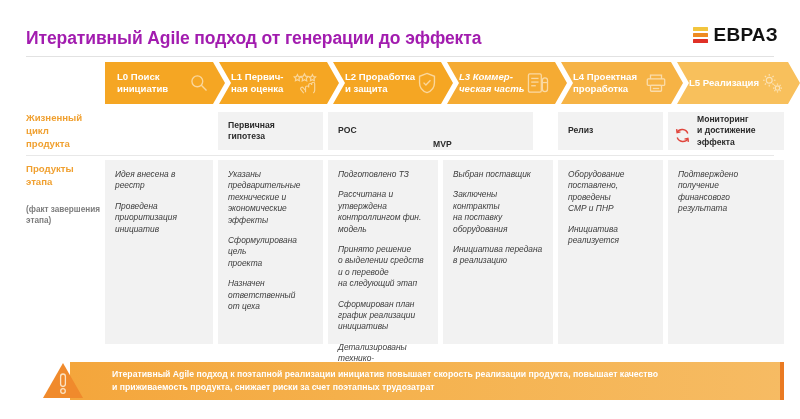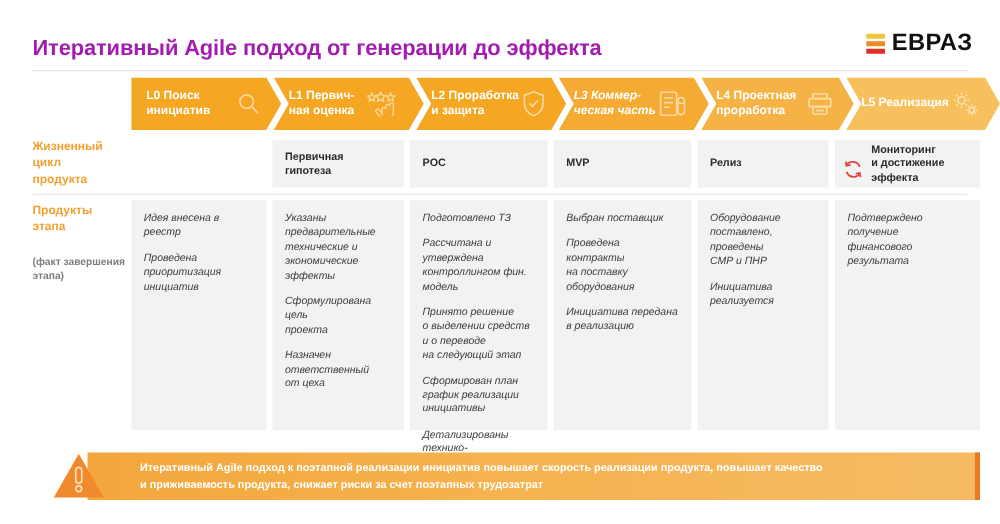--- a/index.html
+++ b/index.html
@@ -216,21 +216,21 @@
 цикл
 продукта</div>
   </div>
 
   <div class="cellb" style="left:218px;top:112px;width:105px;height:38px;">
     <span class="inner">Первичная гипотеза</span>
   </div>
   <div class="cellb" style="left:328px;top:112px;width:110px;height:38px;">
     <span class="inner">POC</span>
   </div>
-  <div class="cellb" style="left:443px;top:112px;width:110px;height:38px;">
+  <div class="cellb" style="left:423px;top:112px;width:110px;height:38px;align-items:flex-end;">
     <span class="inner">MVP</span>
   </div>
   <div class="cellb" style="left:558px;top:112px;width:105px;height:38px;">
     <span class="inner">Релиз</span>
   </div>
   <div class="cellb" style="left:668px;top:112px;width:116px;height:38px;">
     <span class="inner">
       <span style="flex:none;margin-left:-4px;">
         <svg width="17" height="17" viewBox="0 0 20 20" fill="none" stroke="#e0453c" stroke-width="1.7">
           <path d="M16.2 7.6A7 7 0 0 0 3.6 6.4"></path>
@@ -289,21 +289,21 @@
 инициативы</p>
       <p>Детализированы технико-
 экономические параметры
 влияния инициативы</p>
     </div>
   </div>
 
   <div class="cell" style="left:443px;top:160px;width:110px;height:184px;">
     <div class="inner">
       <p>Выбран поставщик</p>
-      <p>Проведена контракты
+      <p>Заключены контракты
 на поставку оборудования</p>
       <p>Инициатива передана
 в реализацию</p>
     </div>
   </div>
 
   <div class="cell" style="left:558px;top:160px;width:105px;height:184px;">
     <div class="inner">
       <p>Оборудование
 поставлено, проведены

